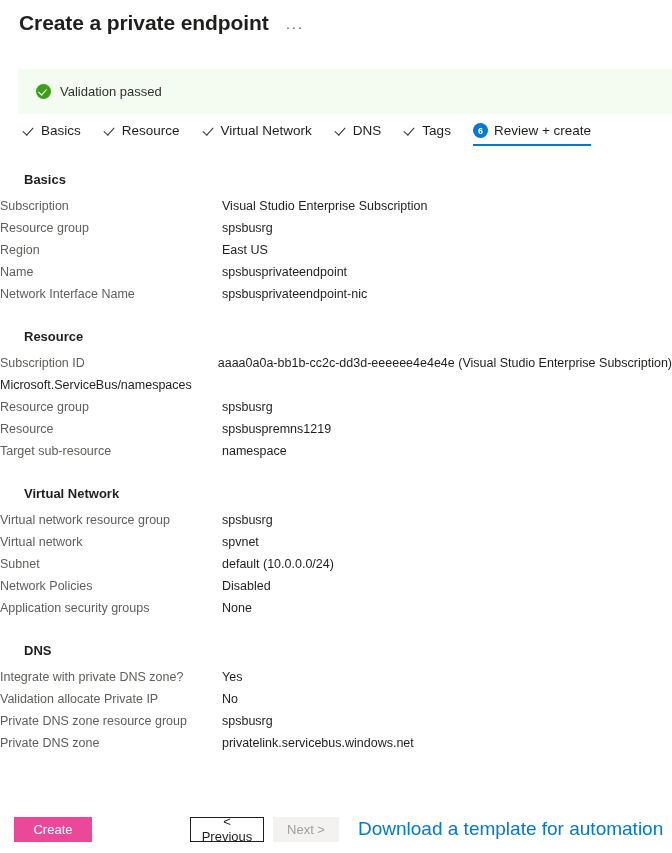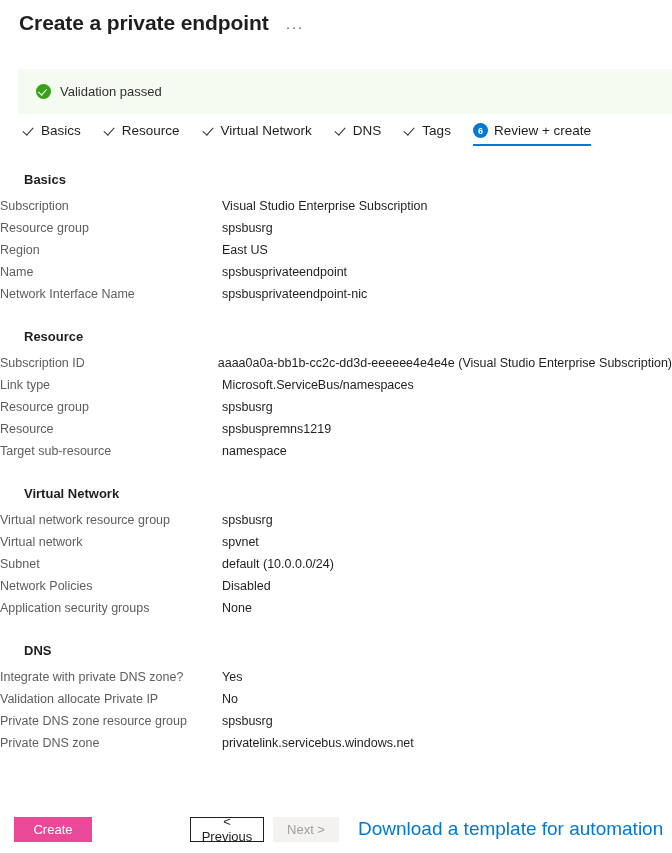--- a/index.html
+++ b/index.html
@@ -300,21 +300,20 @@
         <div class="kv-value">spsbusprivateendpoint-nic</div>
       </div>
     </div>
     <div class="section">
       <div class="section-heading">Resource</div>
       <div class="kv-row">
         <div class="kv-label">Subscription ID</div>
         <div class="kv-value">aaaa0a0a-bb1b-cc2c-dd3d-eeeeee4e4e4e (Visual Studio Enterprise Subscription)</div>
       </div>
       <div class="kv-row">
-        <div class="kv-label">Link type</div>
         <div class="kv-value">Microsoft.ServiceBus/namespaces</div>
       </div>
       <div class="kv-row">
         <div class="kv-label">Resource group</div>
         <div class="kv-value">spsbusrg</div>
       </div>
       <div class="kv-row">
         <div class="kv-label">Resource</div>
         <div class="kv-value">spsbuspremns1219</div>
       </div>

